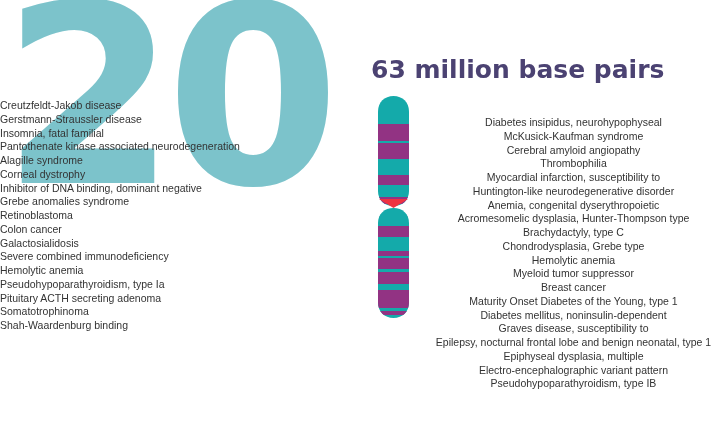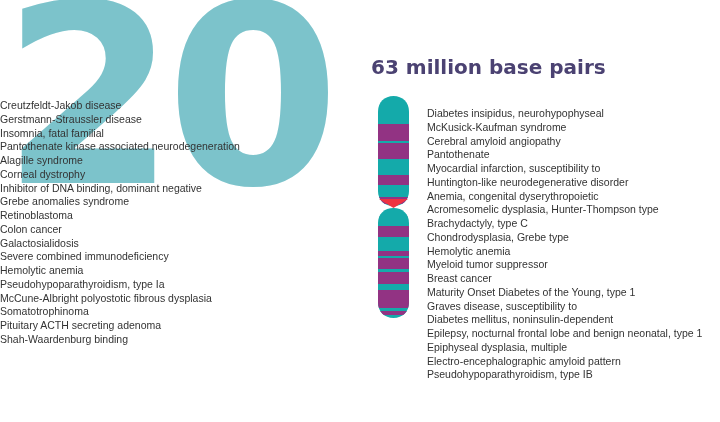--- a/index.html
+++ b/index.html
@@ -31,21 +31,21 @@
     z-index: 1;
   }
 
   
   #title {
     position: absolute;
     left: 371px;
     top: 55px;
     font-family: "DejaVu Sans", sans-serif;
     font-weight: bold;
-    font-size: 20px;
+    font-size: 25px;
     line-height: 1.2;
     color: #4b4272;
     white-space: nowrap;
     z-index: 3;
   }
 
   
   #ideogram {
     position: absolute;
     left: 377px;
@@ -67,23 +67,23 @@
     z-index: 2;
   }
   #left-col {
     left: 0px;
     top: 99px;
     width: 356px;
     text-align: left;
   }
   #right-col {
     left: 427px;
-    top: 107px;
+    top: 116px;
     width: 293px;
-    text-align: left;
+    text-align: center;
   }
   .disease-item {
     display: block;
   }
 </style>
 </head>
 <body>
 
 <div id="chrom-number" style="color: rgb(124, 195, 203);">20</div>
 
@@ -137,40 +137,39 @@
     <span class="disease-item">Alagille syndrome</span>
     <span class="disease-item">Corneal dystrophy</span>
     <span class="disease-item">Inhibitor of DNA binding, dominant negative</span>
     <span class="disease-item">Grebe anomalies syndrome</span>
     <span class="disease-item">Retinoblastoma</span>
     <span class="disease-item">Colon cancer</span>
     <span class="disease-item">Galactosialidosis</span>
     <span class="disease-item">Severe combined immunodeficiency</span>
     <span class="disease-item">Hemolytic anemia</span>
     <span class="disease-item">Pseudohypoparathyroidism, type Ia</span>
-    <span class="disease-item">McCune-Albright polyostotic fibrous dysplasia</span>
+    <span class="disease-item">Pituitary ACTH secreting adenoma</span>
     <span class="disease-item">Somatotrophinoma</span>
-    <span class="disease-item">Pituitary ACTH secreting adenoma</span>
     <span class="disease-item">Shah-Waardenburg binding</span>
   </div>
 
 <div id="right-col" class="disease-col">
     <span class="disease-item">Diabetes insipidus, neurohypophyseal</span>
     <span class="disease-item">McKusick-Kaufman syndrome</span>
     <span class="disease-item">Cerebral amyloid angiopathy</span>
-    <span class="disease-item">Pantothenate</span>
+    <span class="disease-item">Thrombophilia</span>
     <span class="disease-item">Myocardial infarction, susceptibility to</span>
     <span class="disease-item">Huntington-like neurodegenerative disorder</span>
     <span class="disease-item">Anemia, congenital dyserythropoietic</span>
     <span class="disease-item">Acromesomelic dysplasia, Hunter-Thompson type</span>
     <span class="disease-item">Brachydactyly, type C</span>
     <span class="disease-item">Chondrodysplasia, Grebe type</span>
     <span class="disease-item">Hemolytic anemia</span>
     <span class="disease-item">Myeloid tumor suppressor</span>
     <span class="disease-item">Breast cancer</span>
     <span class="disease-item">Maturity Onset Diabetes of the Young, type 1</span>
+    <span class="disease-item">Diabetes mellitus, noninsulin-dependent</span>
     <span class="disease-item">Graves disease, susceptibility to</span>
-    <span class="disease-item">Diabetes mellitus, noninsulin-dependent</span>
     <span class="disease-item">Epilepsy, nocturnal frontal lobe and benign neonatal, type 1</span>
     <span class="disease-item">Epiphyseal dysplasia, multiple</span>
-    <span class="disease-item">Electro-encephalographic amyloid pattern</span>
+    <span class="disease-item">Electro-encephalographic variant pattern</span>
     <span class="disease-item">Pseudohypoparathyroidism, type IB</span>
   </div>
 
 </body></html>

